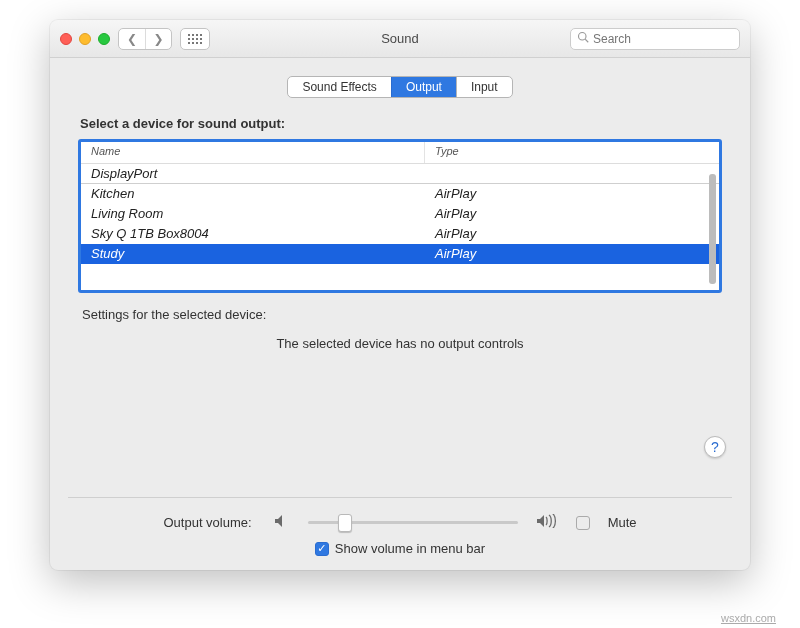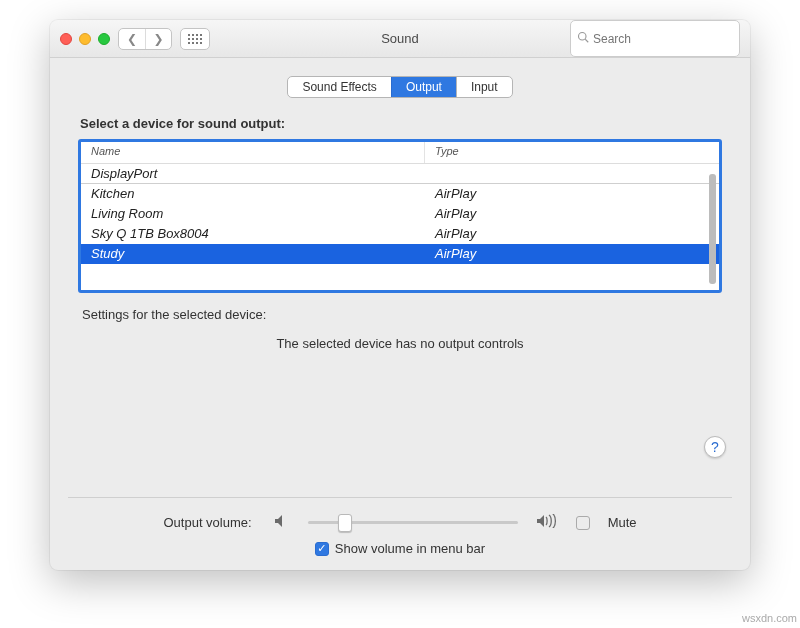--- a/index.html
+++ b/index.html
@@ -38,21 +38,21 @@
   .dot.red{background:#ff5f57;border:1px solid #e24640;}
   .dot.yellow{background:#febc2e;border:1px solid #e1a126;}
   .dot.green{background:#28c840;border:1px solid #1dad2c;}
   .navgrp { display:flex; border:1px solid #c4c4c4; border-radius:5px; overflow:hidden; background:#fff; height:22px; }
   .navbtn { width:26px; display:flex;align-items:center;justify-content:center;color:#888;font-size:12px; }
   .navbtn + .navbtn{border-left:1px solid #dcdcdc;}
   .gridbtn{border:1px solid #c4c4c4;border-radius:5px;background:#fff;width:30px;height:22px;display:flex;align-items:center;justify-content:center;}
   .gridicon{display:grid;grid-template-columns:repeat(4,2px);grid-template-rows:repeat(3,2px);gap:2px;}
   .gridicon span{background:#777;width:2px;height:2px;}
   .wtitle{position:absolute;left:50%;transform:translateX(-50%);font-size:13px;color:#4a4a4a;}
-  .searchwrap{margin-left:auto;display:flex;align-items:center;border:1px solid #ccc;border-radius:5px;background:#fff;height:37px;width:170px;padding:0 6px;color:#999;gap:4px;}
+  .searchwrap{margin-left:auto;display:flex;align-items:center;border:1px solid #ccc;border-radius:5px;background:#fff;height:22px;width:170px;padding:0 6px;color:#999;gap:4px;}
   .searchwrap input{border:none;outline:none;font-size:12px;flex:1;background:transparent;color:#555;}
   .content{flex:1;padding:18px 28px 14px;display:flex;flex-direction:column;}
   .tabbar{display:flex;justify-content:center;margin-bottom:18px;}
   .segctl{display:flex;border:1px solid #b5b5b5;border-radius:5px;overflow:hidden;background:#fff;height:22px;}
   .seg{padding:0 14px;line-height:20px;font-size:12px;color:#333;}
   .seg+.seg{border-left:1px solid #b5b5b5;}
   .seg.active{background:#2f78e1;color:#fff;border-color:#2a6cd0;}
   .panel-lbl{font-weight:600;font-size:13px;margin:0 2px 8px;}
   .listbox{border:3px solid #2f78e1;border-radius:3px;background:#fff;position:relative;height:154px;overflow:hidden;font-style:italic;}
   .headrow{display:flex;background:#fff;border-bottom:1px solid #ddd;height:22px;}
@@ -74,21 +74,21 @@
   .divider{border:none;border-top:1px solid #cfcfcf;margin:0 -10px 16px;}
   .volrow{display:flex;align-items:center;justify-content:center;gap:18px;font-size:13px;}
   .volrow .lbl{margin-right:4px;}
   .spk-icon{color:#6b6b6b;font-size:15px;}
   .slider{position:relative;width:210px;height:14px;display:flex;align-items:center;}
   .track{position:absolute;left:0;right:0;height:3px;background:#c9c9c9;border-radius:2px;}
   .knob{position:absolute;top:-2px;width:14px;height:18px;background:#fff;border:1px solid #b9b9b9;border-radius:3px;box-shadow:0 1px 1px rgba(0,0,0,0.2);}
   .chk{width:14px;height:14px;border:1px solid #aaa;border-radius:3px;display:inline-flex;align-items:center;justify-content:center;font-size:11px;}
   .chk.checked{background:#2f78e1;border-color:#2a6cd0;color:#fff;}
   .showvol{display:flex;align-items:center;justify-content:center;gap:6px;margin-top:10px;font-size:13px;}
-  .watermark{position:absolute;right:3px;bottom:4px;font-size:11px;color:#aaa;}
+  .watermark{position:absolute;right:24px;bottom:4px;font-size:11px;color:#aaa;text-decoration:underline;}
 </style>
 </head>
 <body>
 
 <div class="window">
   <div class="titlebar">
     <div class="traffic">
       <div class="dot red"></div>
       <div class="dot yellow"></div>
       <div class="dot green"></div>

